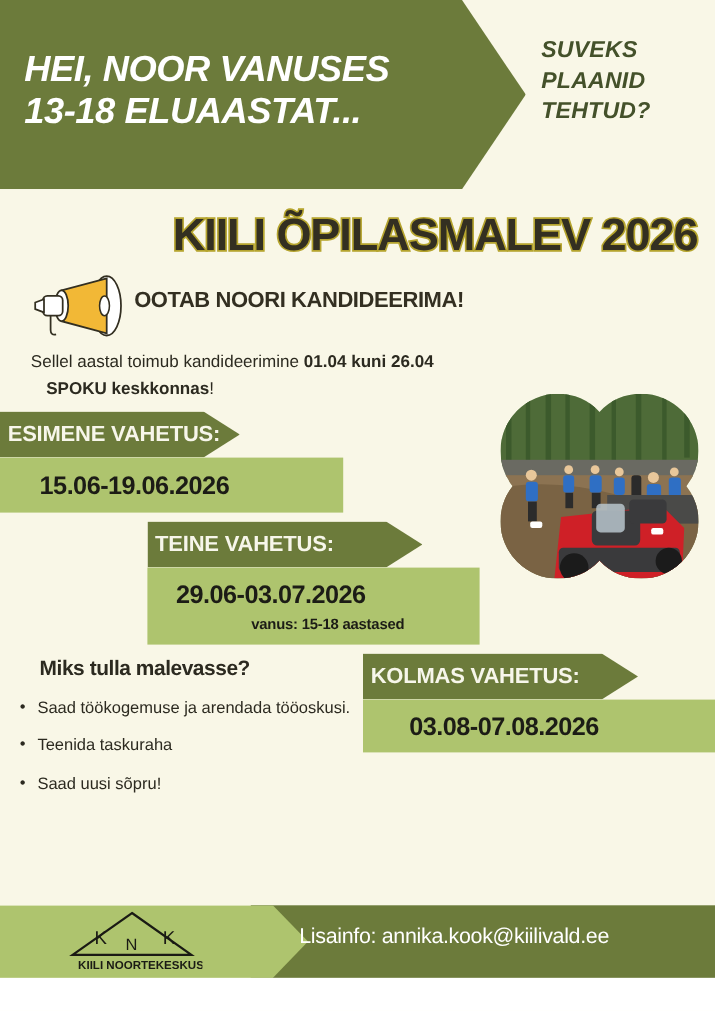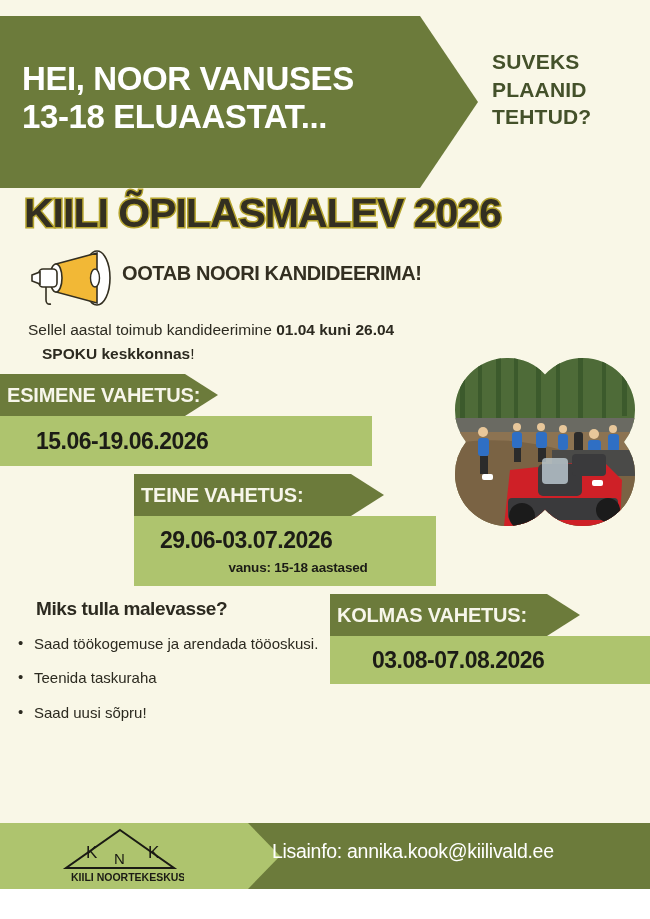--- a/index.html
+++ b/index.html
@@ -7,21 +7,21 @@
   body {
     font-family:"Liberation Sans", sans-serif;
     background:#f9f7e7;
     position:relative;
     overflow:hidden;
     color:#332f21;
   }
   .poster { position:absolute; inset:0; background:#f9f7e7; }
 
   
-  .header { position:absolute; left:0; top:16px; width:650px; height:172px; }
+  .header { position:absolute; left:0; top:0; width:650px; height:172px;font-style:italic; }
   .header-left {
     position:absolute; left:0; top:0; width:478px; height:172px;
     background:#6c7b3b;
     clip-path: polygon(0 0, 420px 0, 478px 86px, 420px 172px, 0 172px);
   }
   .header-right {
     position:absolute; left:420px; top:0; width:230px; height:172px;
     background:#aec46e;
     z-index:-1;
   }
@@ -41,20 +41,21 @@
   .header-sub span { display:block; }
 
   
   .main-title {
     position:absolute; left:24px; top:190px; width:610px;
     font-size:41px; font-weight:bold; letter-spacing:-1px;
     color:#332f21;
     -webkit-text-stroke:3px #b5a42e;
     paint-order: stroke fill;
     white-space:nowrap;
+    text-align:right;
   }
 
   
   .mega { position:absolute; left:26px; top:248px; width:92px; height:60px; }
   .subtitle {
     position:absolute; left:122px; top:262px;
     font-size:20px; font-weight:bold; letter-spacing:-0.4px;
     color:#332f21; white-space:nowrap;
   }
 
@@ -83,21 +84,21 @@
     position:absolute; background:#aec46e;
     color:#1c1c16; font-weight:bold;
     display:flex; flex-direction:column; justify-content:center;
   }
   .banner-date .d { font-size:23px; letter-spacing:-0.5px; }
   .banner-date .age { font-size:13.5px; margin-top:6px; letter-spacing:-0.2px; text-align:center; }
 
   
   .s1h { left:0px; top:374px; width:218px;
          clip-path: polygon(0 0, 185px 0, 218px 21px, 185px 42px, 0 42px); }
-  .s1d { left:0px; top:416px; width:372px; height:50px; padding-left:36px; }
+  .s1d { left:0px; top:416px; width:312px; height:50px; padding-left:36px; }
   
   .s2h { left:134px; top:474px; width:250px;
          clip-path: polygon(0 0, 217px 0, 250px 21px, 217px 42px, 0 42px); }
   .s2d { left:134px; top:516px; width:302px; height:70px; padding-left:26px; }
   
   .s3h { left:330px; top:594px; width:250px;
          clip-path: polygon(0 0, 217px 0, 250px 21px, 217px 42px, 0 42px); align-items: center; }
   .s3d { left:330px; top:636px; width:320px; height:48px; padding-left:42px; }
 
   

